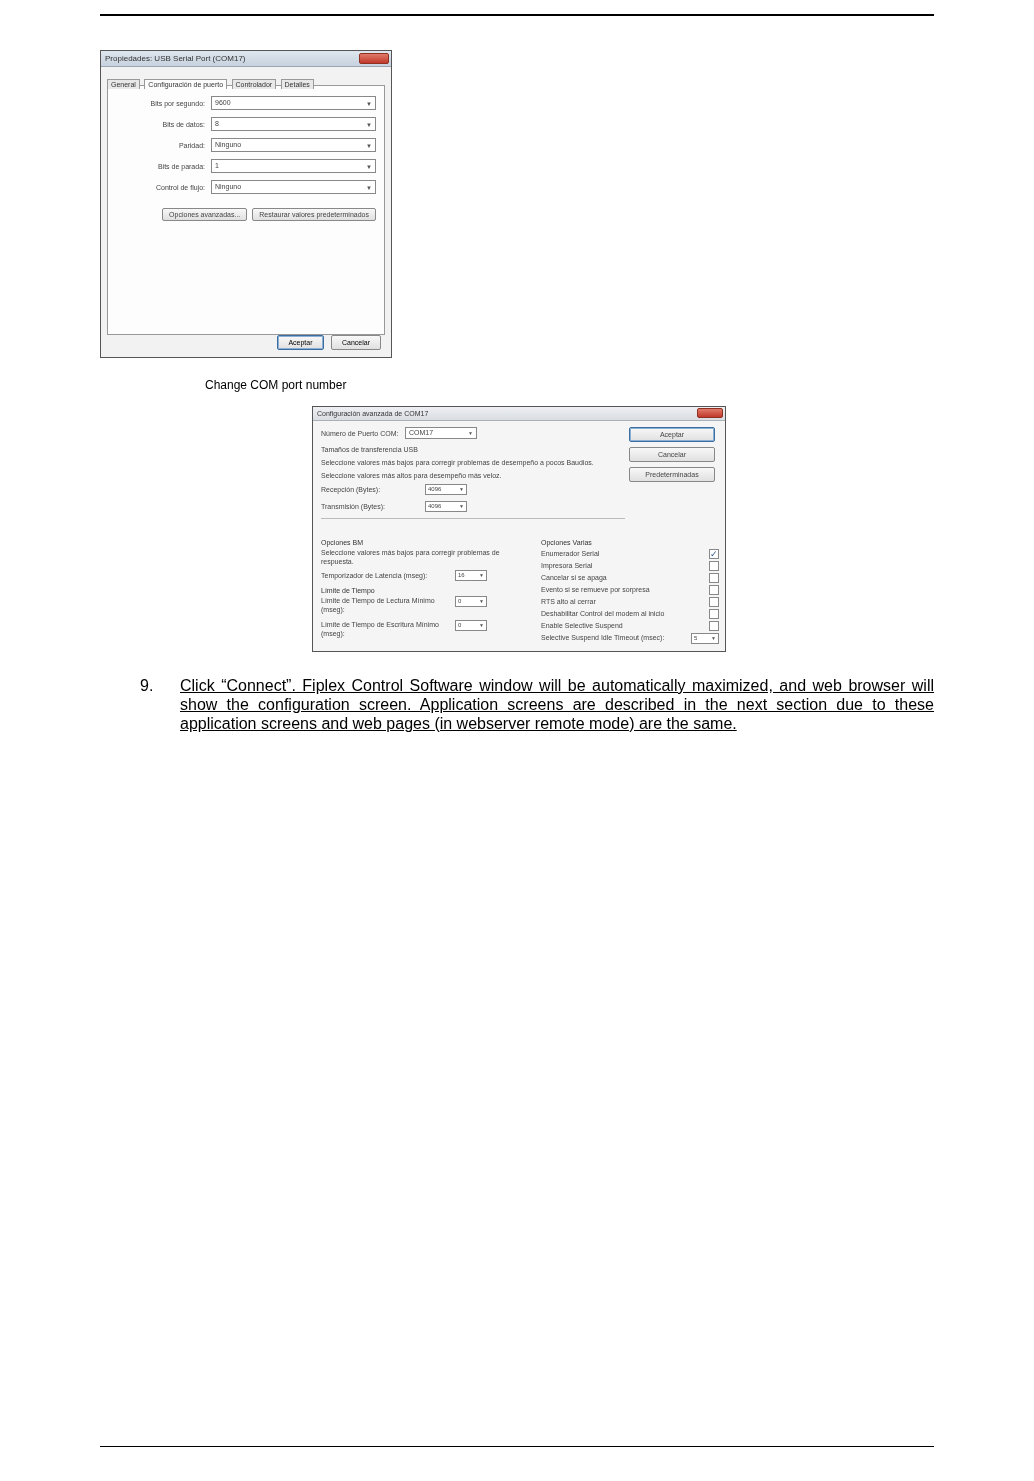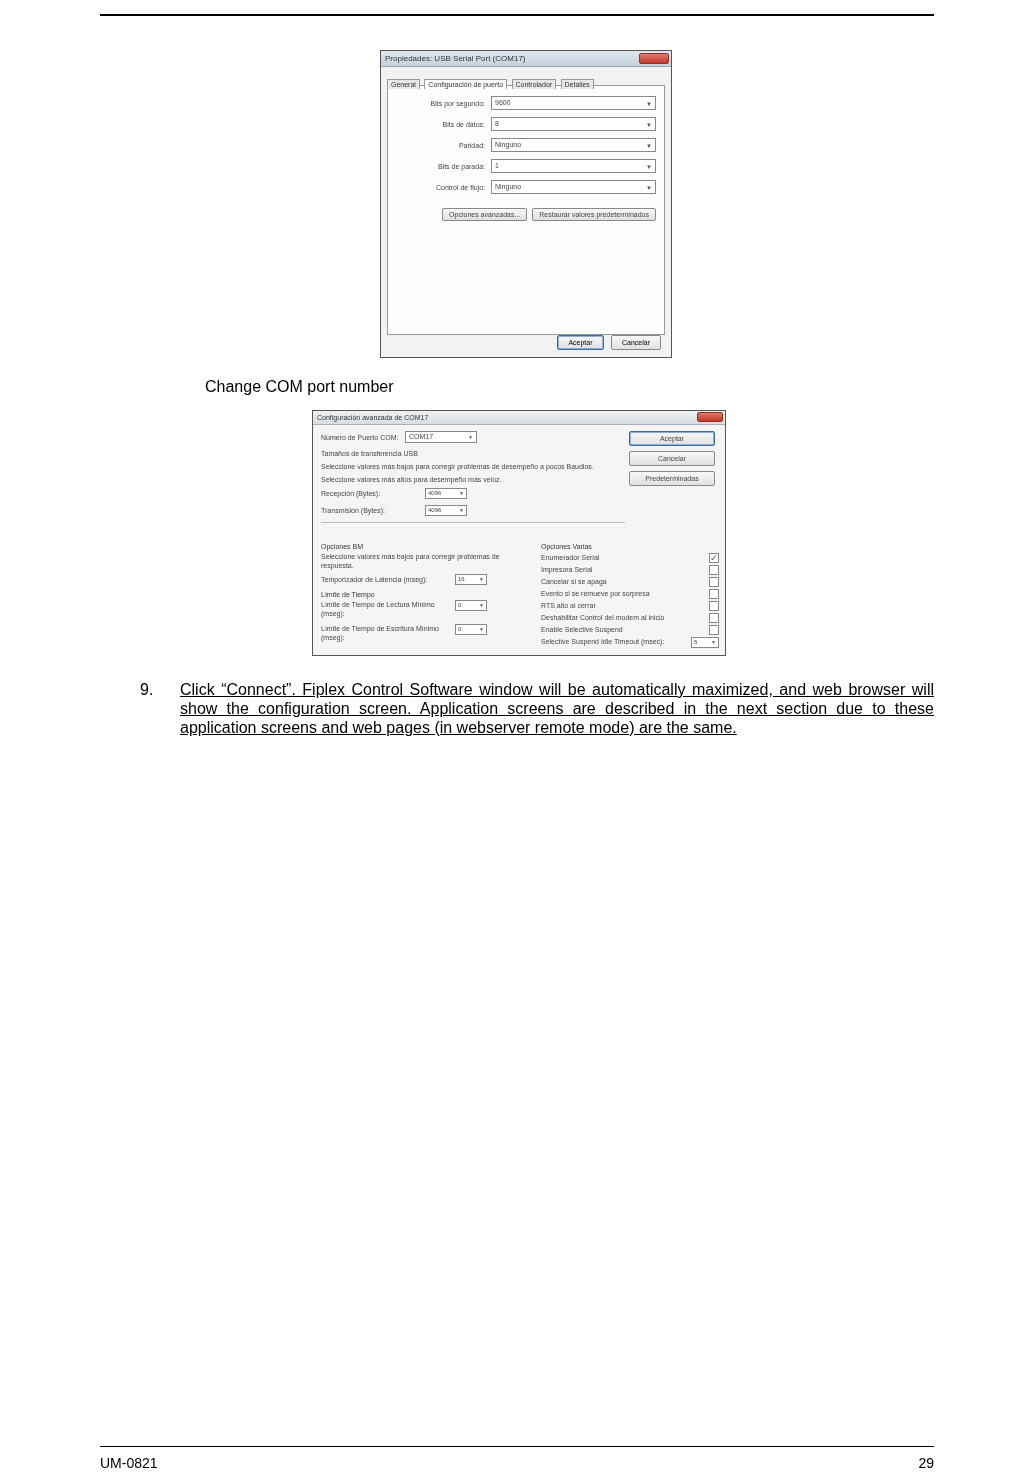--- a/index.html
+++ b/index.html
@@ -28,21 +28,20 @@
     position: absolute;
     top: 50px;
     left: 100px;
     width: 834px;
   }
   
   .dlg1 {
     position: relative;
     width: 292px;
     height: 308px;
-    margin-left: 280px;
     border: 1px solid #555;
     background: #f2f2f2;
   }
   .dlg1-titlebar {
     height: 16px;
     background: linear-gradient(#dfe6ee,#c6d2de);
     border-bottom: 1px solid #9aa5b0;
     position: relative;
     font-size: 8px;
     line-height: 16px;
@@ -130,21 +129,21 @@
     position: absolute;
     bottom: 8px;
     right: 10px;
     height: 18px;
   }
   .dlg1-footer .dlg1-btn { padding: 3px 10px; }
   .dlg1-footer .dlg1-btn.def { border-color: #3b6da0; box-shadow: 0 0 0 1px #8ab0d6 inset; }
   
   .caption {
     margin: 20px 0 14px 105px;
-    font-size: 16px;
+    font-size: 12px;
     color: #000;
   }
   
   .dlg2 {
     position: relative;
     width: 414px;
     height: 246px;
     margin-left: 212px;
     border: 1px solid #555;
     background: #f5f5f5;
@@ -440,17 +439,13 @@
     </div>
 
     <div class="numpara">
       <div class="num">9.</div>
       <div class="txt">Click “Connect”.  Fiplex Control Software window will be automatically maximized, and web browser will show the configuration screen. Application screens are described in the next section due to these application screens and web pages (in webserver remote mode) are the same.</div>
     </div>
 
   </div>
 
   <div class="footer-rule"></div>
-  <div class="footer">
-    <span>UM-0821</span>
-    <span>29</span>
-  </div>
 </div>
 
 </body></html>

